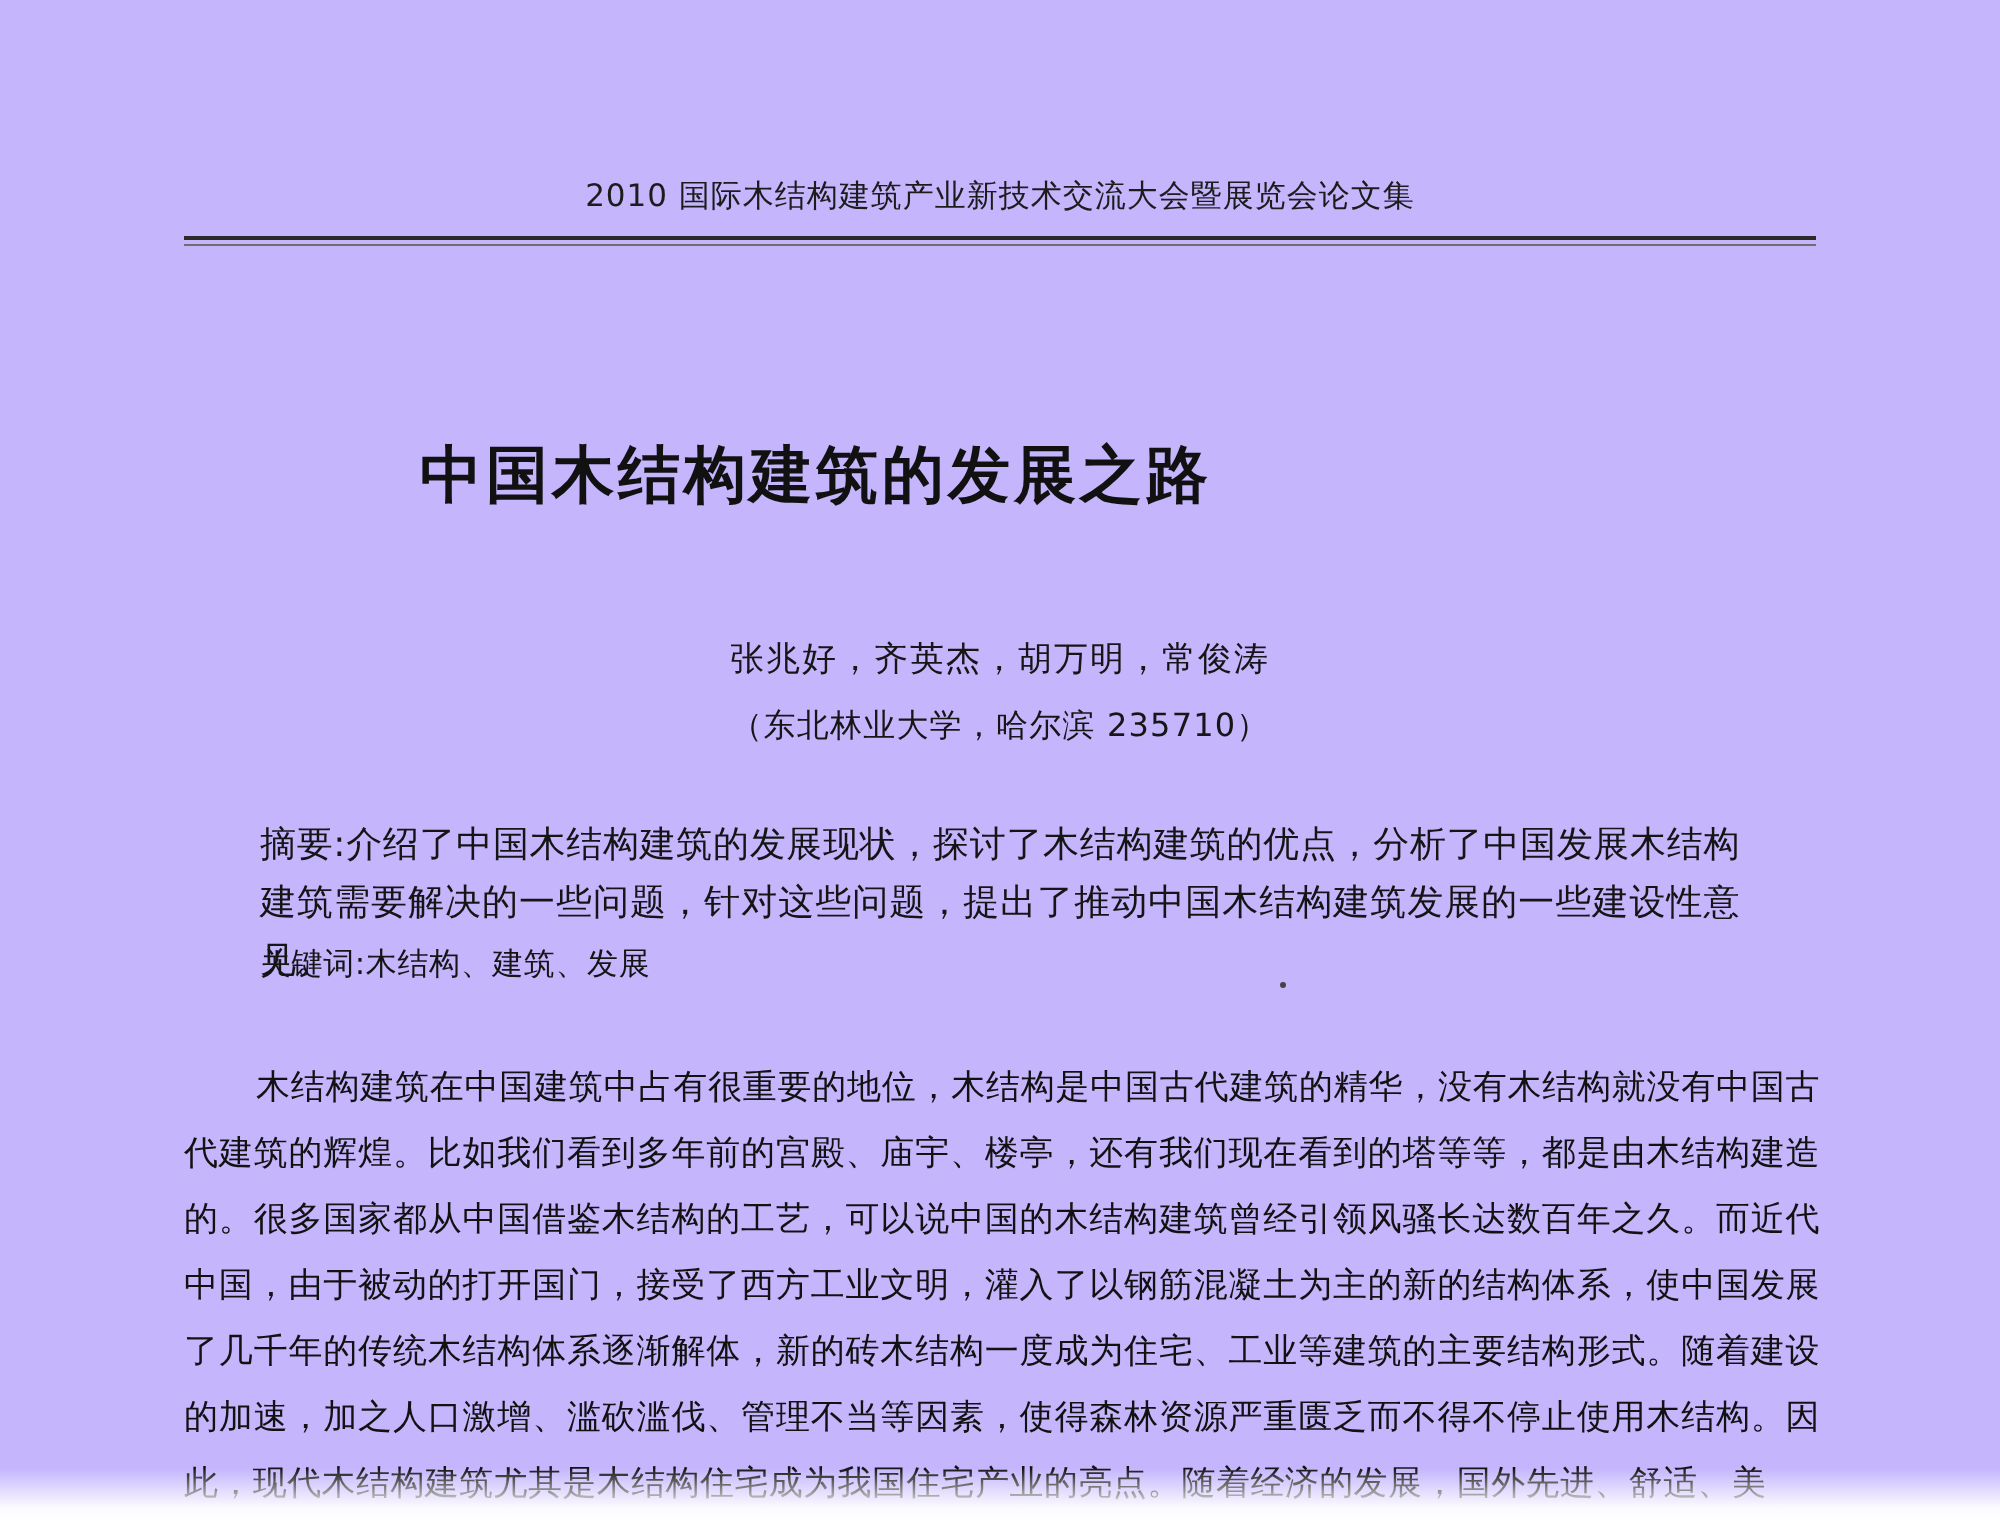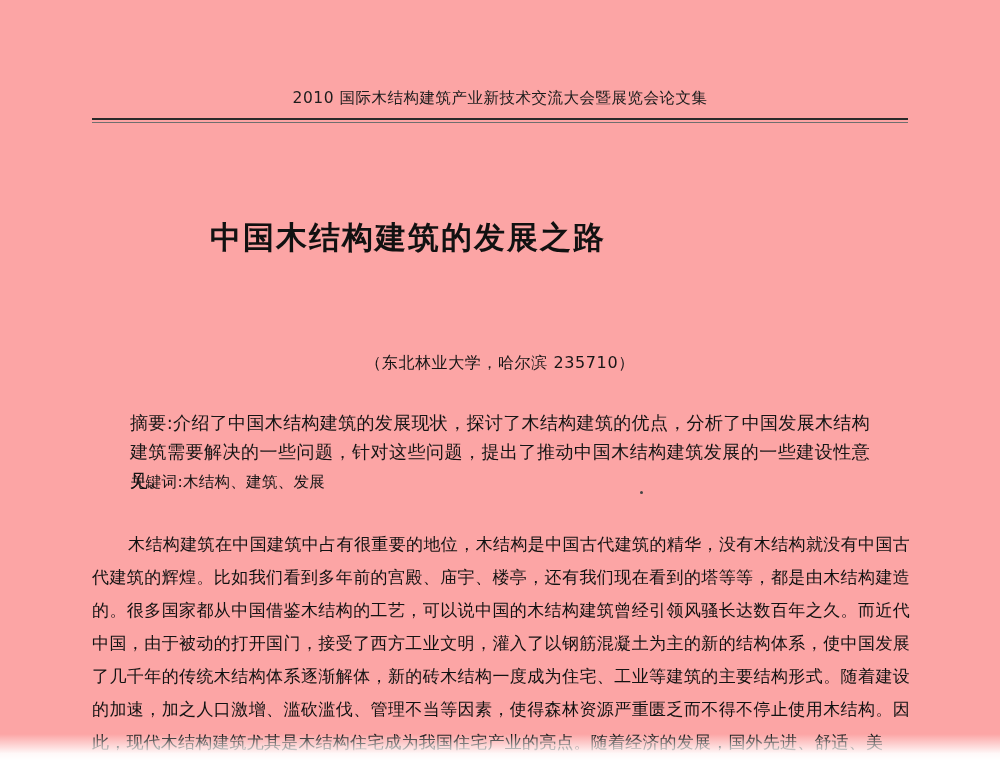--- a/index.html
+++ b/index.html
@@ -11,21 +11,21 @@
     height: 760px;
     background: #ffffff;
     font-family: "DejaVu Sans", sans-serif;
     color: #1a1a1a;
     overflow: hidden;
   }
   .page {
     position: relative;
     width: 1000px;
     height: 760px;
-    background: #fca5a5;
+    background: #c4b5fd;
   }
   
   .running-head {
     position: absolute;
     top: 88px;
     left: 90px;
     right: 90px;
     text-align: center;
     font-size: 15.5px;
     letter-spacing: 0.5px;
@@ -138,20 +138,21 @@
 <body>
 
 <div class="page">
 
   <div class="running-head">2010 国际木结构建筑产业新技术交流大会暨展览会论文集</div>
   <div class="head-rule"></div>
   <div class="head-rule thin"></div>
 
   <h1 class="title">中国木结构建筑的发展之路</h1>
 
+  <div class="authors">张兆好，齐英杰，胡万明，常俊涛</div>
 
   <div class="affiliation">（东北林业大学，哈尔滨 235710）</div>
 
   <div class="abstract">摘要:介绍了中国木结构建筑的发展现状，探讨了木结构建筑的优点，分析了中国发展木结构建筑需要解决的一些问题，针对这些问题，提出了推动中国木结构建筑发展的一些建设性意见。</div>
 
   <div class="keywords">关键词:木结构、建筑、发展</div>
 
   <div class="stray-dot"></div>
 
   <div class="body-text">

